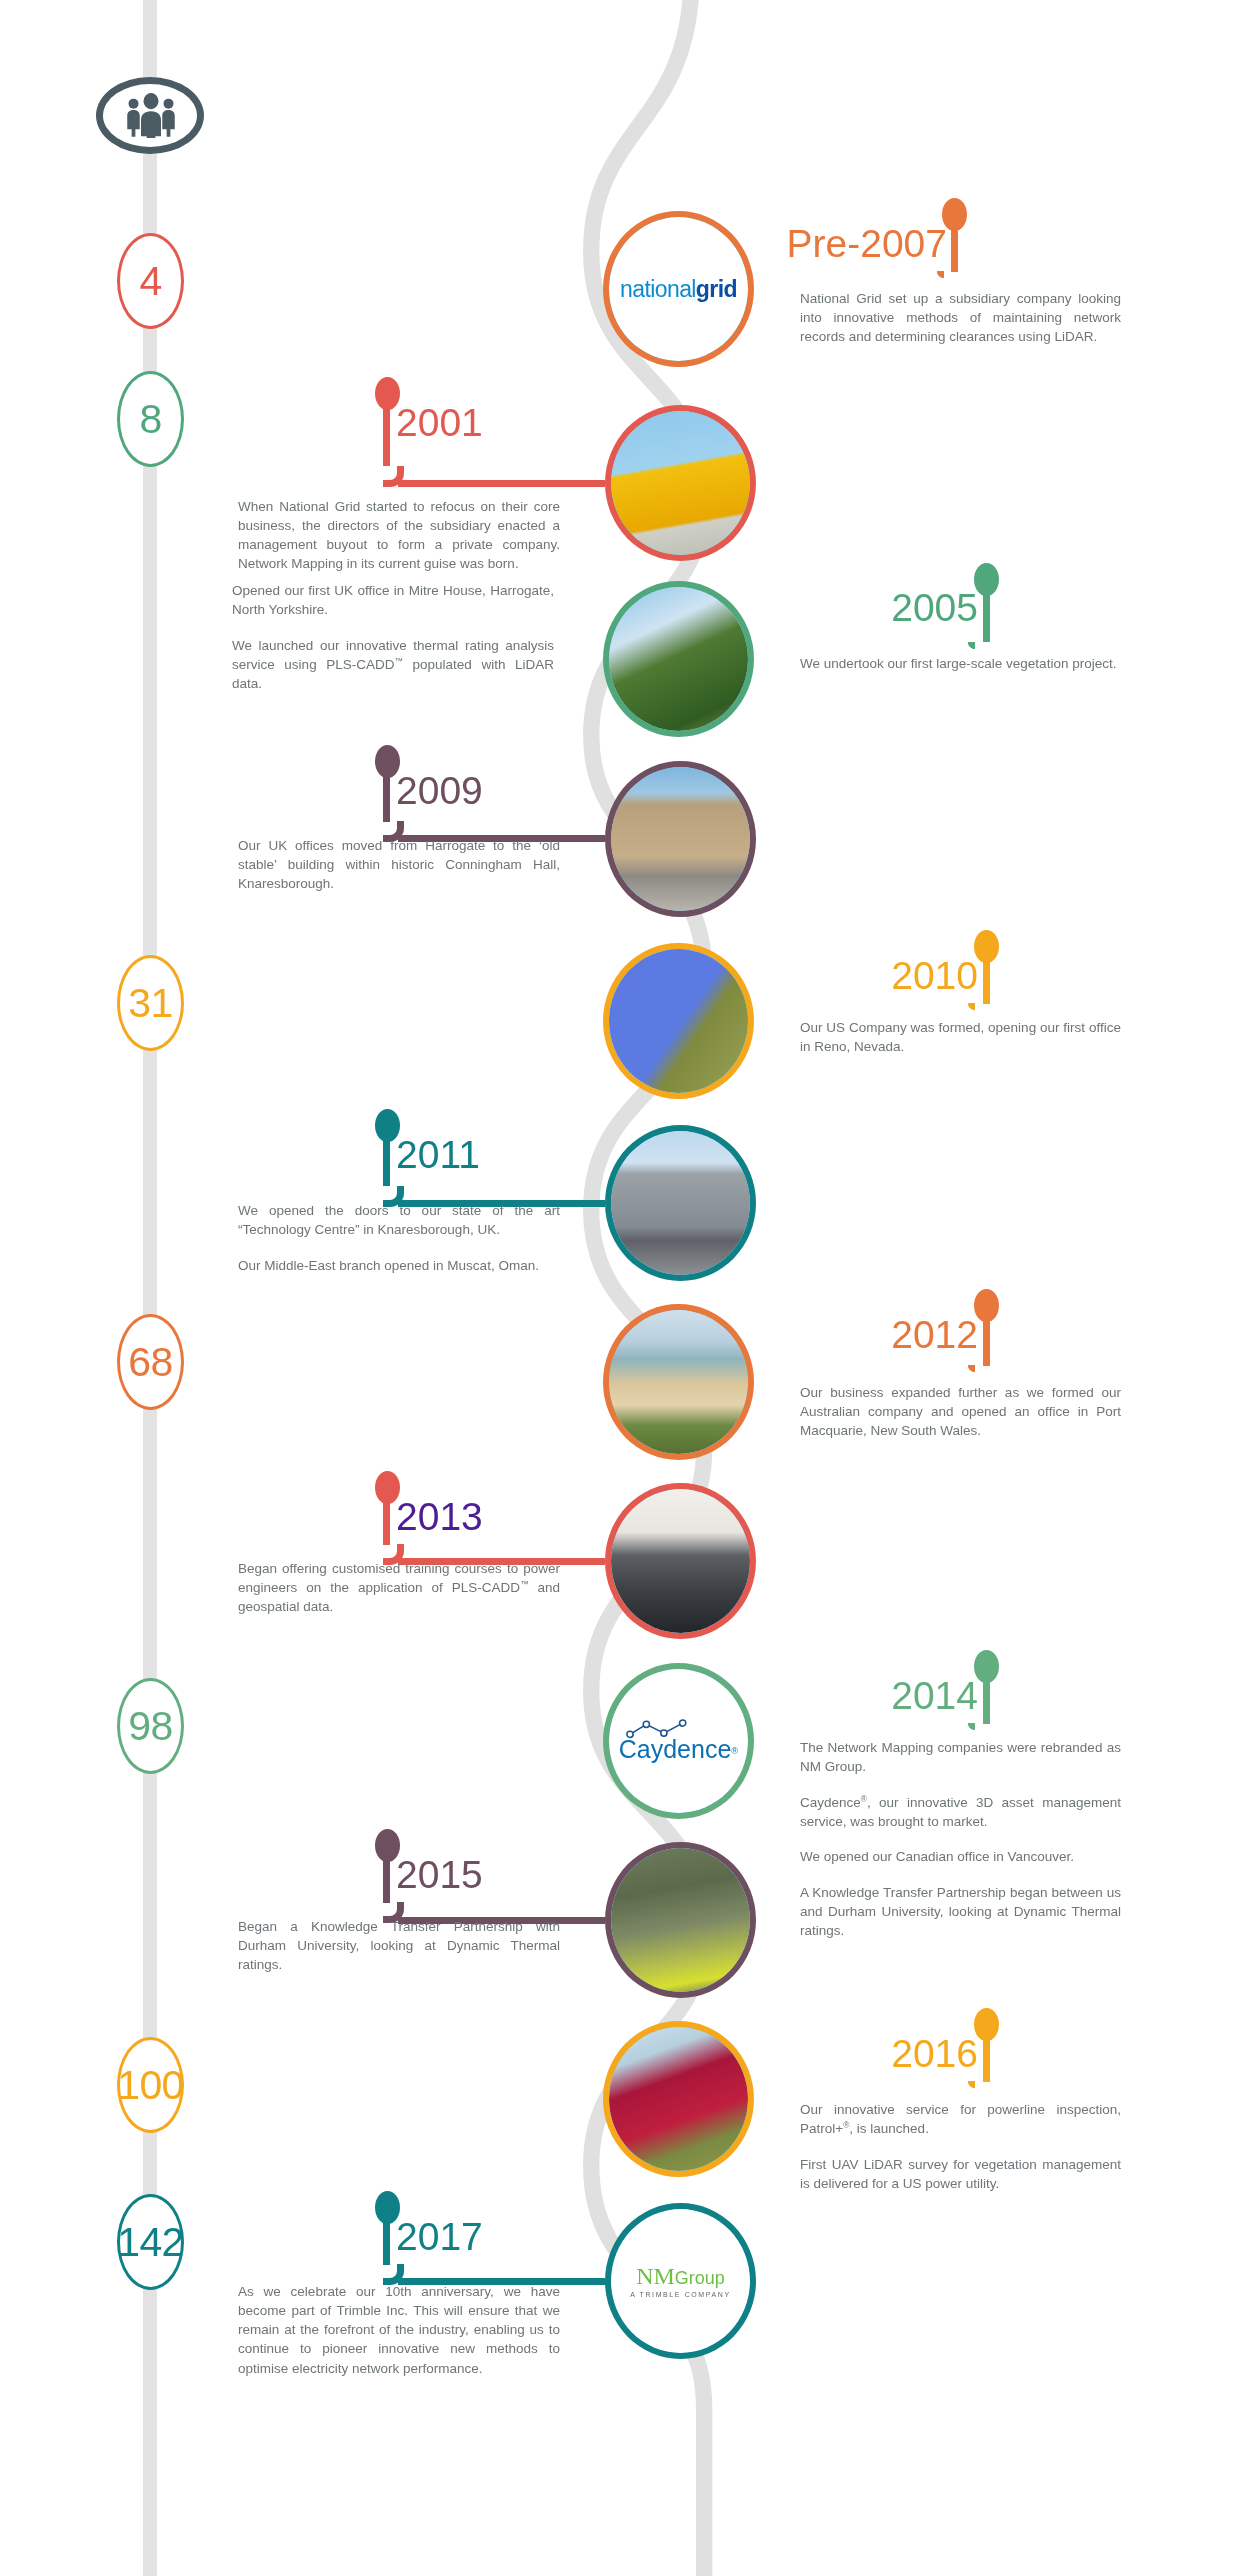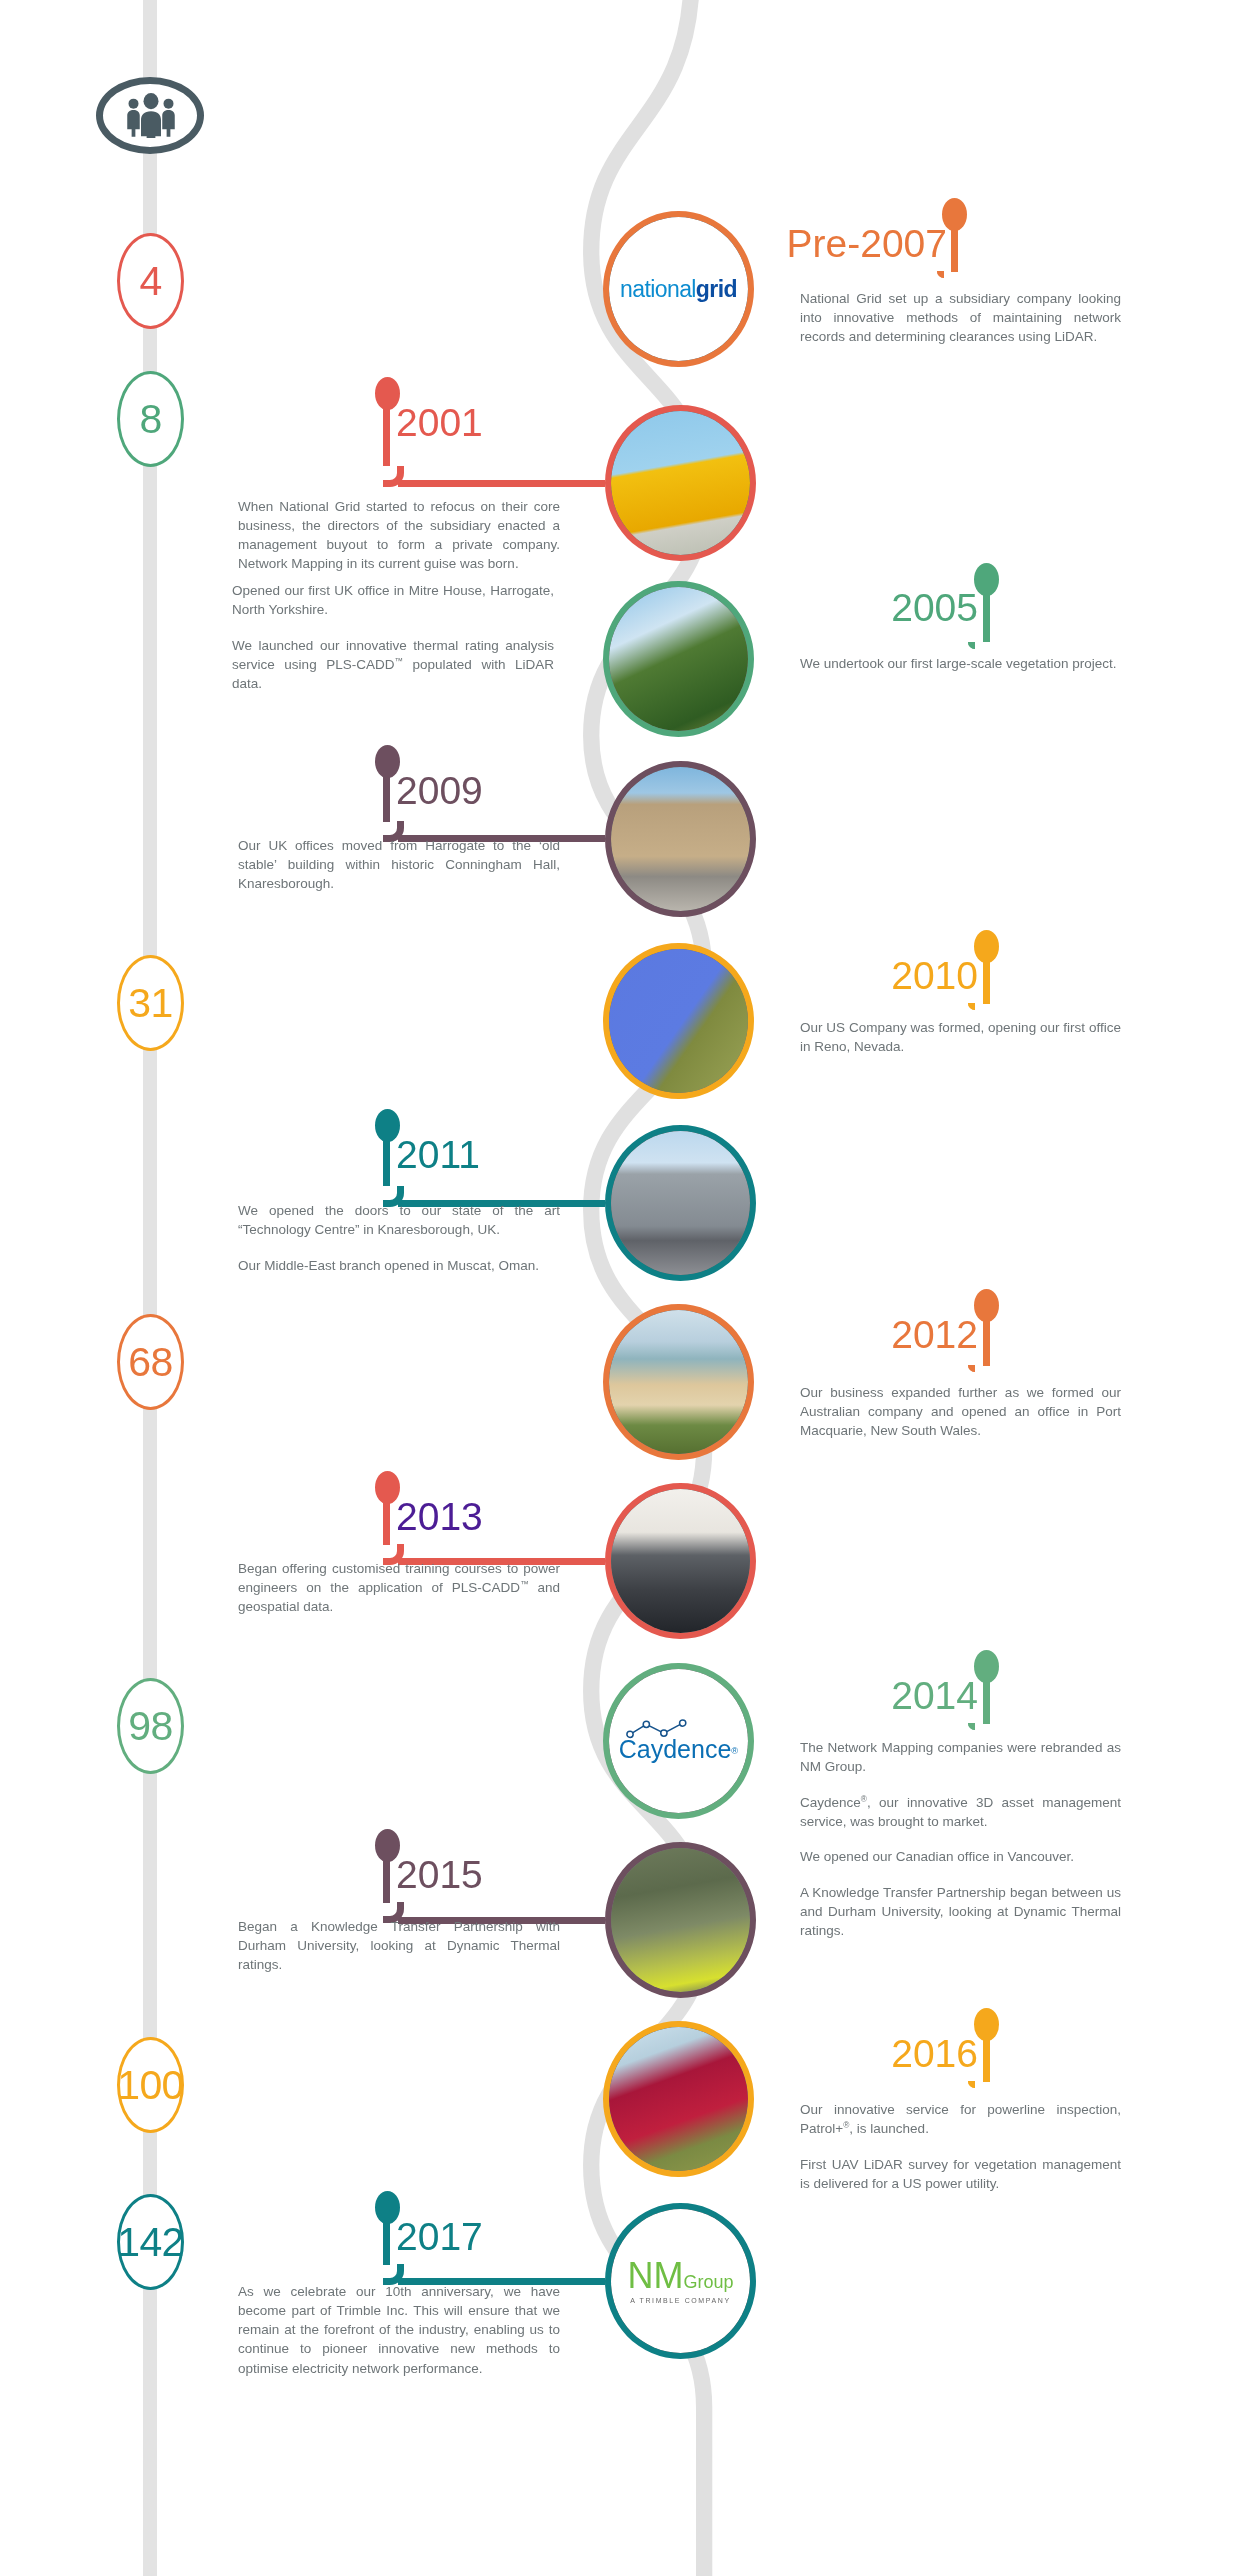--- a/index.html
+++ b/index.html
@@ -68,21 +68,21 @@
   .row { position: absolute; left: 0; width: 1246px; }
 
   .photo {
     position: absolute;
     width: 151px;
     height: 156px;
     border-radius: 50%;
     overflow: hidden;
     border-width: 6.3px;
     border-style: solid;
-    background: #737373;
+    background: #7dd3fc;
   }
   .photo .inner {
     position: absolute;
     inset: 0;
     border-radius: 50%;
   }
   .logo-photo { background: #fff; display: flex; align-items: center; justify-content: center; }
 
   
   .conn { position: absolute; }
@@ -339,21 +339,21 @@
       <div class="year" style="color: rgb(245, 168, 28); top: 2032px; left: 978px; transform: translateX(-100%);">2016</div>
       <div class="body-text" style="left: 800px; width: 321px; top: 2100px;">
         <p>Our innovative service for powerline inspection, Patrol+<span class="sup">®</span>, is launched.</p>
         <p>First UAV LiDAR survey for vegetation management is delivered for a US power utility.</p>
       </div>
     </div>
     <div class="row" style="top: 0px;">
       <div class="photo" style="left: 605px; top: 2203px; border-color: rgb(14, 128, 134);">
         <div class="inner logo-photo">
           <div style="text-align:center;">
-            <div style="line-height:1;"><span style="font-size:36px;color:#6fbe44;font-family:Liberation Sans, sans-serif;">NM</span><span style="font-size:18px;color:#6fbe44;font-family:'Liberation Sans',sans-serif;">Group</span></div>
+            <div style="line-height:1;"><span style="font-size:24px;color:#6fbe44;font-family:Liberation Serif, serif;">NM</span><span style="font-size:18px;color:#6fbe44;font-family:'Liberation Sans',sans-serif;">Group</span></div>
             <div style="font-size:7px;letter-spacing:1.6px;color:#666666;margin-top:3.8px;font-family:'Liberation Sans',sans-serif;">A TRIMBLE COMPANY</div>
           </div>
         </div>
       </div>
       <div class="conn"></div>
       <div style="position: absolute; height: 7px; left: 398px; top: 2278px; width: 207px; background: rgb(14, 128, 134);"></div>
       <div style="position: absolute; width: 21.4px; height: 21.4px; left: 383px; top: 2264px; border-bottom: 7px solid rgb(14, 128, 134); border-right: 7px solid rgb(14, 128, 134); border-bottom-right-radius: 14px;"></div>
       <div style="position: absolute; width: 7px; left: 383px; top: 2215px; height: 50px; background: rgb(14, 128, 134);"></div>
       <div style="position: absolute; width: 25px; height: 33px; border-radius: 50%; left: 375px; top: 2191px; background: rgb(14, 128, 134);"></div>
       <div class="year" style="color: rgb(14, 128, 134); top: 2215px; left: 396px;">2017</div>

